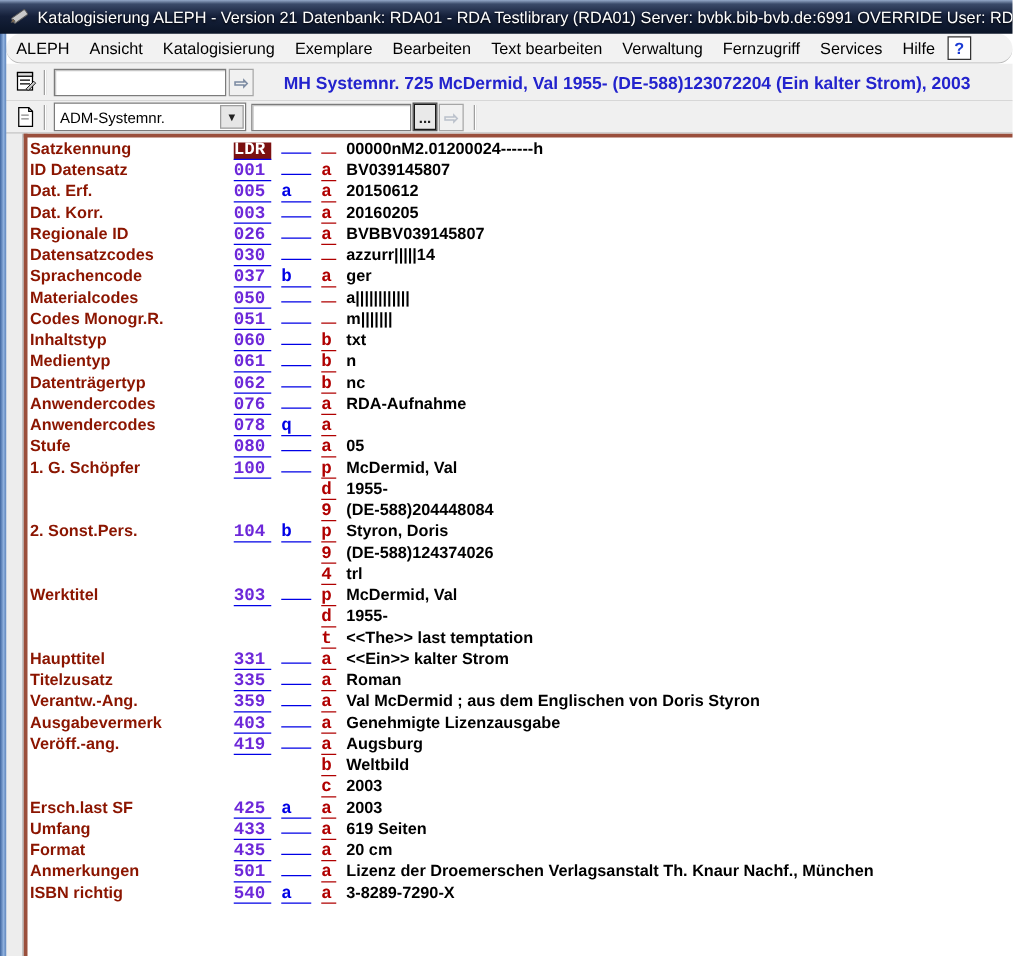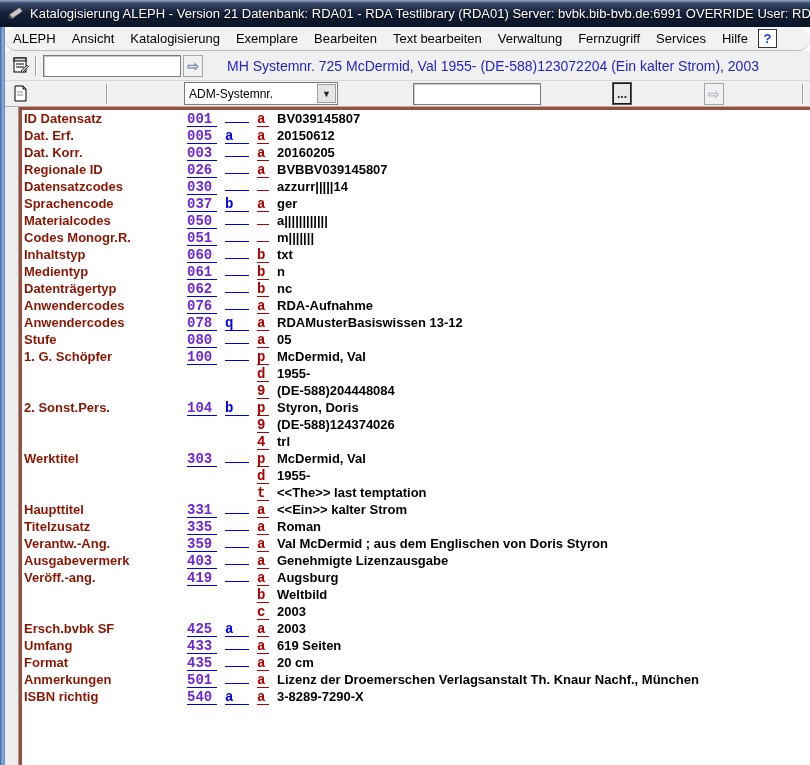--- a/index.html
+++ b/index.html
@@ -18,40 +18,40 @@
   
   .menubar{position:absolute;left:5px;top:27px;width:805px;height:23px;
     background:#f2f2f2;border-bottom:1px solid #b9b9b9;
     display:flex;align-items:center;font-size:13px;color:#000;border-radius:12px;}
   .menu-item{padding:2px 8px;cursor:default;}
   .help-box{margin-left:2px;width:17px;height:17px;border:1px solid #333;background:#fff;
     color:#1b3bd4;font-weight:bold;font-size:13px;display:flex;align-items:center;justify-content:center;}
   
   .toolbar{position:absolute;left:5px;width:805px;background:#f0f0f0;display:flex;align-items:center;}
   .toolbar1{top:51px;height:29px;border-bottom:1px solid #d7d7d7;}
-  .toolbar2{top:81px;height:25px;border-bottom:1px solid #b0b0b0;justify-content:space-between;}
+  .toolbar2{top:81px;height:25px;border-bottom:1px solid #b0b0b0;}
   .tb-icon{width:19px;height:19px;margin:0 5px 0 6px;flex:0 0 auto;}
   .tb-sep{width:1px;height:20px;background:#9f9f9f;border-right:1px solid #fff;margin-right:6px;}
   .tb-input{height:20px;border:1px solid #7b7b7b;box-shadow:inset 1px 1px 0 #c7c7c7;
     background:#fff;font-size:12px;padding:0 3px;font-family:"Liberation Sans",sans-serif;}
   .input-main{width:130px;}
   .input-adm{width:120px;}
   .go-btn{width:20px;height:22px;margin-left:2px;background:#f1f1f1;border:1px solid #a6a6a6;
     display:flex;align-items:center;justify-content:center;
     color:#7d8ca3;font-size:14px;font-weight:bold;padding:0;}
   .go-btn.disabled{color:#bcc2cc;}
   .browse-btn{width:18px;height:21px;margin-left:2px;background:#e9e9e9;border:1px solid #1a1a1a;
     box-shadow:0 0 0 1px #555;display:flex;align-items:flex-end;justify-content:center;
     font-size:12px;font-weight:bold;color:#222;line-height:10px;padding:0 0 4px;}
   .combo{width:152px;height:21px;border:1px solid #7b7b7b;background:#fff;display:flex;
     align-items:center;justify-content:space-between;font-size:12px;}
   .combo .combo-text{padding-left:4px;}
   .combo .combo-arrow{width:17px;height:17px;margin-right:1px;background:#e6e6e6;
     border:1px solid #9d9d9d;font-size:9px;display:flex;align-items:center;justify-content:center;color:#222;}
-  .record-header{margin-left:24px;color:#2323cd;font-weight:normal;font-size:14px;white-space:nowrap;}
+  .record-header{margin-left:24px;color:#2323cd;font-weight:bold;font-size:14px;white-space:nowrap;}
   
   .record-area{position:absolute;left:5px;top:107px;width:805px;height:658px;display:flex;background:#fff;}
   .gutter{width:13px;background:#ededed;border-right:1px solid #9a9a9a;}
   .panel{flex:1;border-top:3px solid #9a4f3c;border-left:3px solid #9a4f3c;background:#fff;
     padding:1px 0 0 2px;overflow:hidden;}
   .rec-row{height:17px;display:flex;align-items:baseline;white-space:nowrap;font-weight:bold;}
   .lbl{width:163px;flex:0 0 auto;color:#8b1500;font-size:13px;}
   .mono{font-family:"Liberation Mono","DejaVu Sans Mono",monospace;font-size:14px;font-weight:bold;}
   .tag{width:30px;flex:0 0 auto;margin-right:8px;color:#6d28d9;border-bottom:1px solid #0000e6;
     text-align:left;line-height:13px;}
@@ -120,20 +120,27 @@
   <button class="browse-btn">...</button>
   <button class="go-btn disabled">⇨</button>
   <div class="tb-sep" style="margin-left:8px;"></div>
 </div>
 
 <div class="record-area">
   <div class="gutter"></div>
   <div class="panel">
     <div id="record-rows">
         <div class="rec-row">
+    <span class="lbl">Satzkennung</span>
+    <span class="tag mono selected">LDR</span>
+    <span class="ind mono"></span>
+    <span class="sub mono"></span>
+    <span class="val">00000nM2.01200024------h</span>
+  </div>
+        <div class="rec-row">
     <span class="lbl">ID Datensatz</span>
     <span class="tag mono">001</span>
     <span class="ind mono"></span>
     <span class="sub mono">a</span>
     <span class="val">BV039145807</span>
   </div>
         <div class="rec-row">
     <span class="lbl">Dat. Erf.</span>
     <span class="tag mono">005</span>
     <span class="ind mono">a</span>
@@ -208,21 +215,20 @@
     <span class="tag mono">076</span>
     <span class="ind mono"></span>
     <span class="sub mono">a</span>
     <span class="val">RDA-Aufnahme</span>
   </div>
         <div class="rec-row">
     <span class="lbl">Anwendercodes</span>
     <span class="tag mono">078</span>
     <span class="ind mono">q</span>
     <span class="sub mono">a</span>
-    <span class="val">RDAMusterBasiswissen 13-12</span>
   </div>
         <div class="rec-row">
     <span class="lbl">Stufe</span>
     <span class="tag mono">080</span>
     <span class="ind mono"></span>
     <span class="sub mono">a</span>
     <span class="val">05</span>
   </div>
         <div class="rec-row">
     <span class="lbl">1. G. Schöpfer</span>
@@ -330,21 +336,21 @@
     <span class="val">Weltbild</span>
   </div>
         <div class="rec-row cont">
     <span class="lbl"></span>
     <span class="tag mono"></span>
     <span class="ind mono"></span>
     <span class="sub mono">c</span>
     <span class="val">2003</span>
   </div>
         <div class="rec-row">
-    <span class="lbl">Ersch.bvbk SF</span>
+    <span class="lbl">Ersch.last SF</span>
     <span class="tag mono">425</span>
     <span class="ind mono">a</span>
     <span class="sub mono">a</span>
     <span class="val">2003</span>
   </div>
         <div class="rec-row">
     <span class="lbl">Umfang</span>
     <span class="tag mono">433</span>
     <span class="ind mono"></span>
     <span class="sub mono">a</span>

